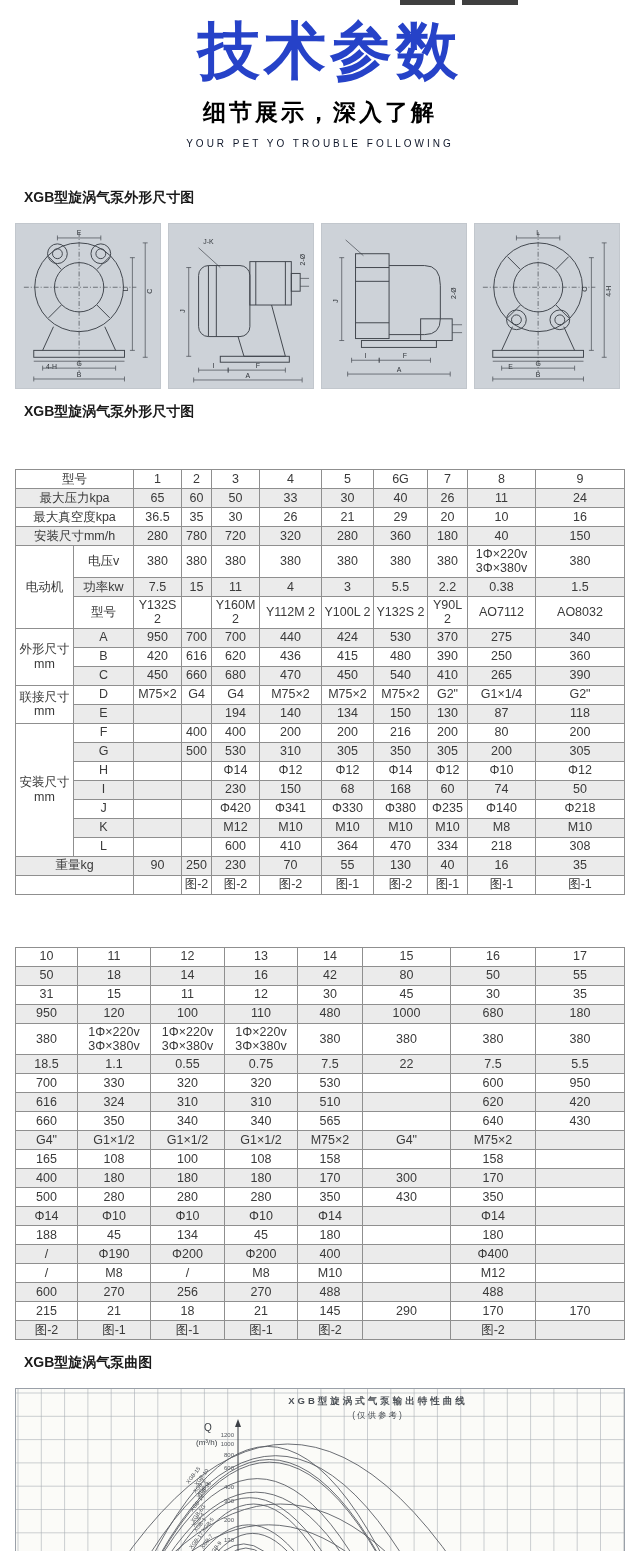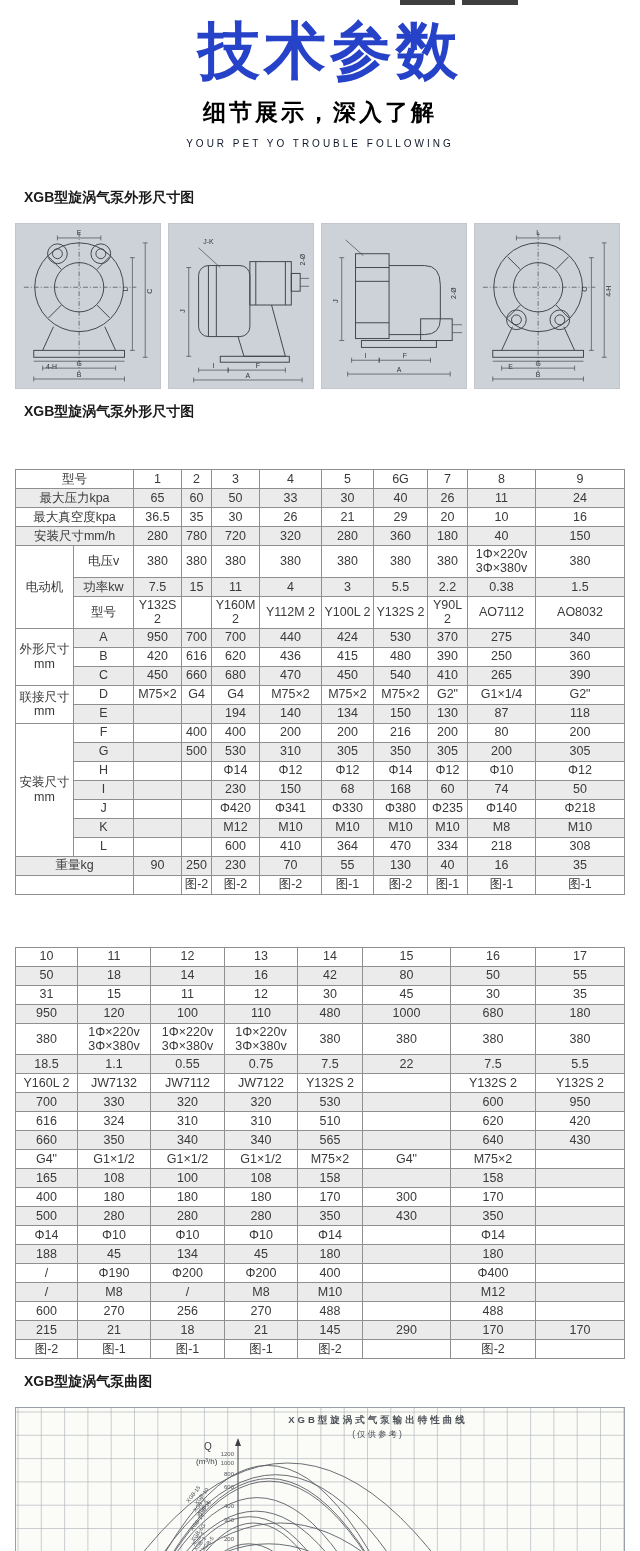--- a/index.html
+++ b/index.html
@@ -556,30 +556,20 @@
           <td>18.5</td>
           <td>1.1</td>
           <td>0.55</td>
           <td>0.75</td>
           <td>7.5</td>
           <td>22</td>
           <td>7.5</td>
           <td>5.5</td>
         </tr>
         <tr>
-          <td>Y160L 2</td>
-          <td>JW7132</td>
-          <td>JW7112</td>
-          <td>JW7122</td>
-          <td>Y132S 2</td>
-          <td></td>
-          <td>Y132S 2</td>
-          <td>Y132S 2</td>
-        </tr>
-        <tr>
           <td>700</td>
           <td>330</td>
           <td>320</td>
           <td>320</td>
           <td>530</td>
           <td></td>
           <td>600</td>
           <td>950</td>
         </tr>
         <tr>

